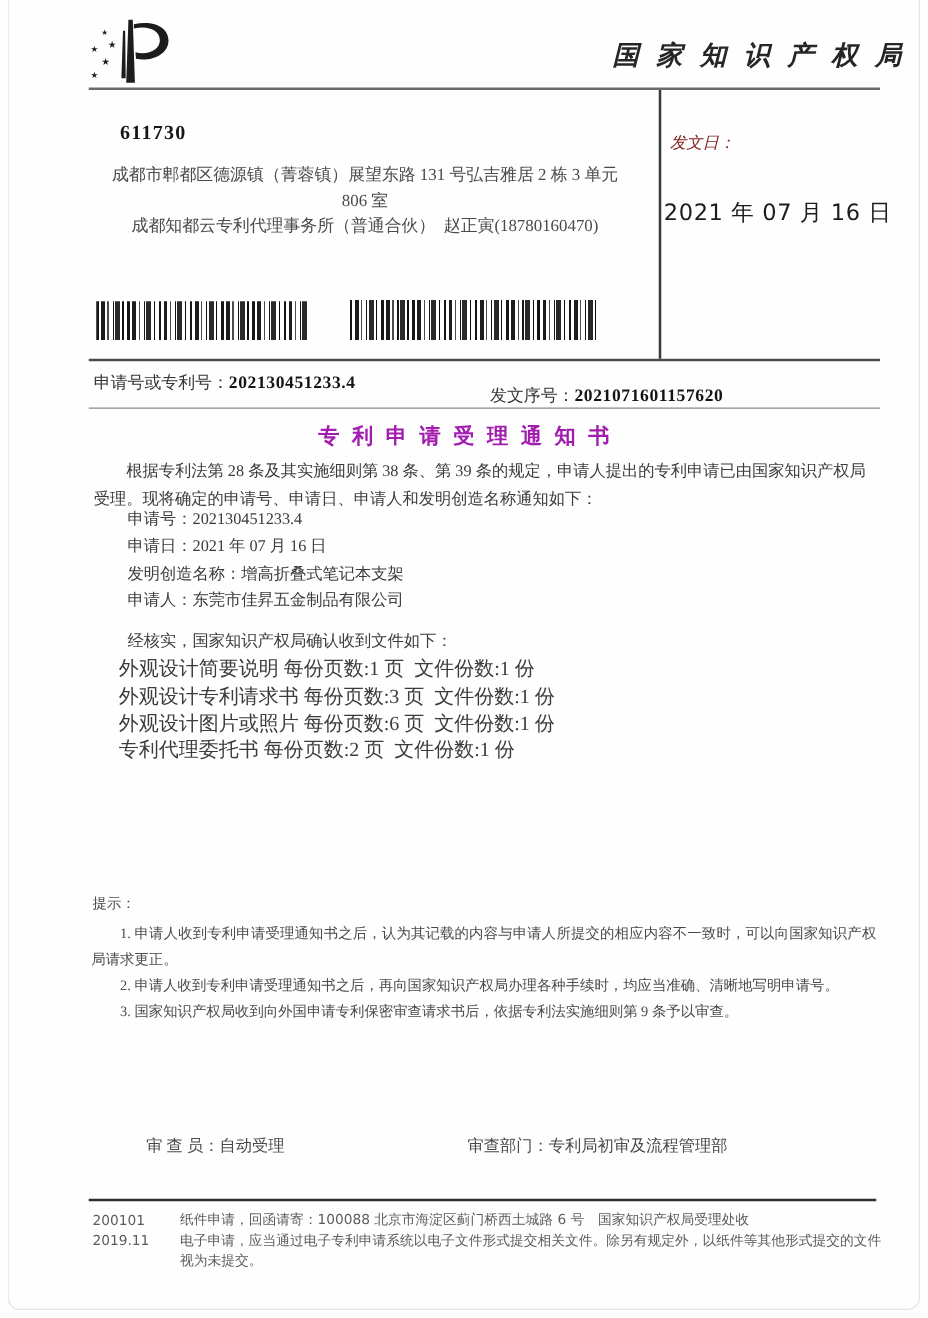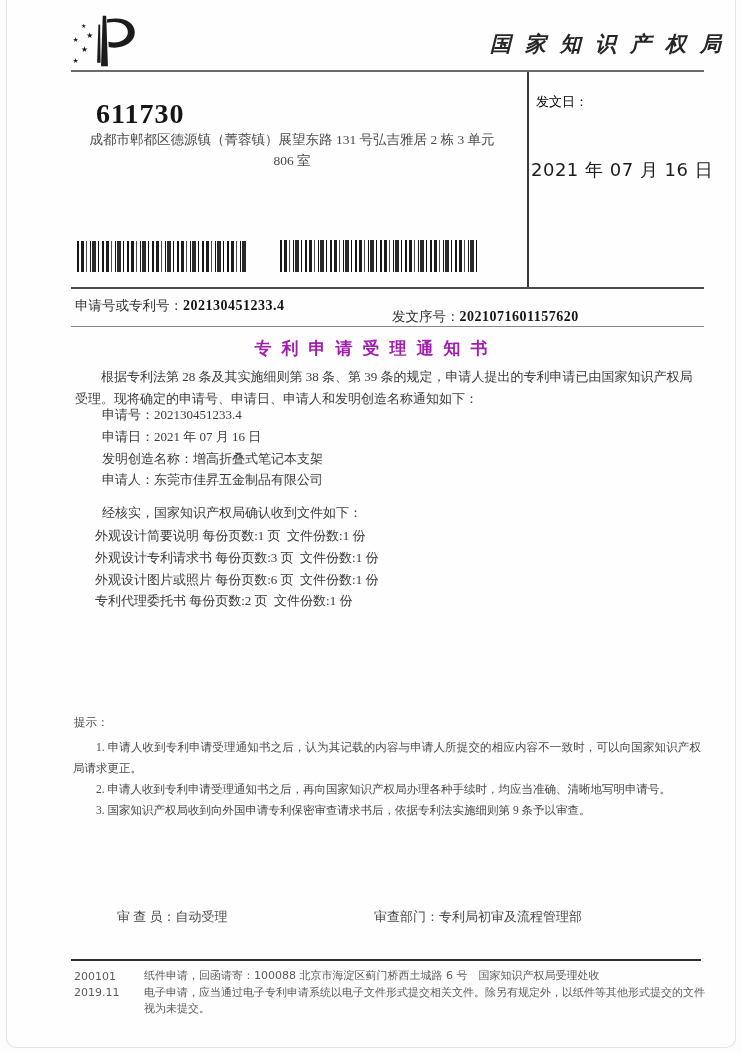--- a/index.html
+++ b/index.html
@@ -21,31 +21,31 @@
     position:absolute; left:0; right:0; top:30px; text-align:right;
     font-size:21px; font-weight:bold; color:#262626;
     letter-spacing:14px; padding-left:20px;font-style:italic;
   }
   .rule { position:absolute; background:#5a5a5a; }
   .rule-header { left:64px; top:70px; width:633px; height:2px; background:#6a6a6a; }
   
   .vdivider { position:absolute; left:520px; top:72px; width:2px; height:215px; background:#3a3a3a; }
   .postal-code {
     position:absolute; left:89px; top:98px;
-    font-size:28px; font-weight:bold; color:#161616; letter-spacing:1px;
+    font-size:16px; font-weight:bold; color:#161616; letter-spacing:1px;
   }
   .address-block {
     position:absolute; left:62px; top:129px; width:446px; text-align:center;
     font-size:13.5px; line-height:21px; color:#4a4a4a; white-space:pre-line;
   }
   .agent-line {
     position:absolute; left:62px; top:172px; width:446px; text-align:center;
     font-size:13.5px; color:#4a4a4a; white-space:pre;
   }
-  .issue-date-label { position:absolute; left:529px; top:93px; font-size:13px; color:#000000; }
+  .issue-date-label { position:absolute; left:529px; top:105px; font-size:13px; color:#7f1d1d;font-style:italic; }
   .issue-date-value {
     position:absolute; left:524px; top:158px;
     font-family:"DejaVu Sans","Liberation Sans",sans-serif;
     font-size:18px; color:#1c1c1c; letter-spacing:0.5px;
   }
   
   .barcode {
     position:absolute; height:31px;
     background-image:repeating-linear-gradient(90deg,
       #161616 0px,#161616 2px, #fff 2px,#fff 4px,
@@ -68,21 +68,21 @@
   .notice-title {
     position:absolute; left:0; right:0; top:337px; text-align:center;
     font-size:17px; font-weight:bold; color:#a21caf; letter-spacing:10px; padding-left:10px;
   }
   .para { position:absolute; left:68px; width:628px; font-size:13px; line-height:21.5px; color:#3b3b3b; }
   .para-main { top:366px; }
   .indent { text-indent:2em; }
   .fields { position:absolute; left:95px; top:404px; font-size:13px; line-height:21.8px; color:#3b3b3b;font-family:Liberation Serif, serif; }
   .field-row { white-space:pre; }
   .received-intro { position:absolute; left:95px; top:504px; font-size:13px; color:#3b3b3b; }
-  .doc-list { position:absolute; left:88px; top:525px; font-size:13px; line-height:21.8px; color:#3b3b3b; }
+  .doc-list { position:absolute; left:88px; top:525px; font-size:16px; line-height:21.8px; color:#3b3b3b; }
   .doc-line { white-space:pre; }
   
   .hints-label { position:absolute; left:67px; top:715px; font-size:11.5px; color:#4a4a4a; }
   .hints { position:absolute; left:66px; top:737px; width:628px; font-size:11.5px; line-height:21px; color:#4a4a4a; }
   .hint-item { text-indent:2em; text-align:justify; }
   
   .signoff { position:absolute; top:908px; left:0; width:742px; font-size:13px; color:#4a4a4a; }
   .examiner { position:absolute; left:110px; white-space:pre; }
   .department { position:absolute; left:367px; white-space:pre; }
   
@@ -115,20 +115,21 @@
         <path d="M52,8 C72,4 84,12 84,23 C84,36 68,43 54,40 L53.5,34 C66,37 76,31 76,23 C76,14 66,9 52,12 Z"></path>
       </g>
     </svg>
     <div class="agency-name">国家知识产权局</div>
     <div class="rule rule-header"></div>
 
     <div class="vdivider"></div>
     <div class="postal-code">611730</div>
     <div class="address-block">成都市郫都区德源镇（菁蓉镇）展望东路 131 号弘吉雅居 2 栋 3 单元
 806 室</div>
+    <div class="agent-line">成都知都云专利代理事务所（普通合伙）  赵正寅(18780160470)</div>
     <div class="issue-date-label">发文日：</div>
     <div class="issue-date-value">2021 年 07 月 16 日</div>
 
     <div class="barcode barcode-1"></div>
     <div class="barcode barcode-2"></div>
     <div class="rule rule-mid"></div>
 
     <div class="ref-row">
       <div class="ref-app"><span>申请号或专利号：</span><span class="ref-num">202130451233.4</span></div>
       <div class="ref-serial"><span>发文序号：</span><span class="ref-num">2021071601157620</span></div>

